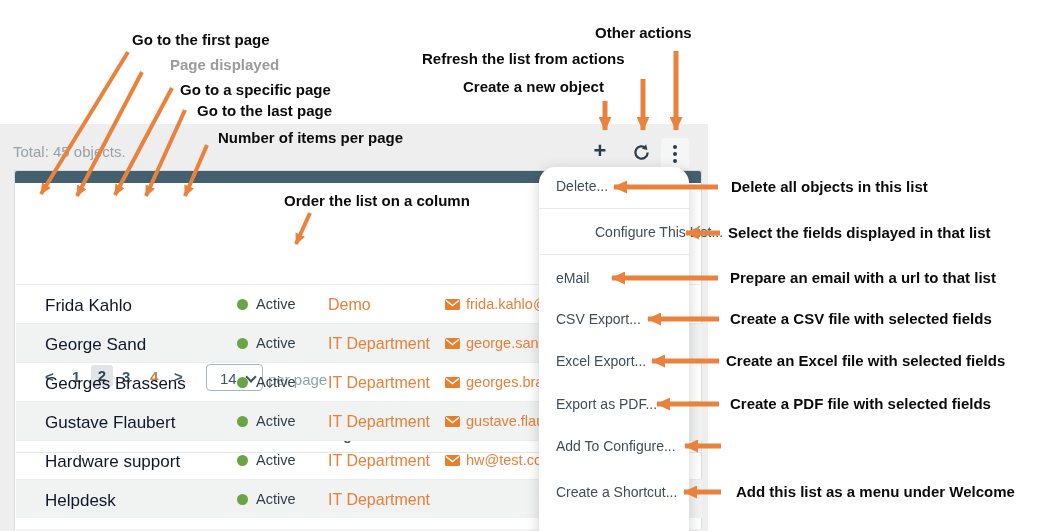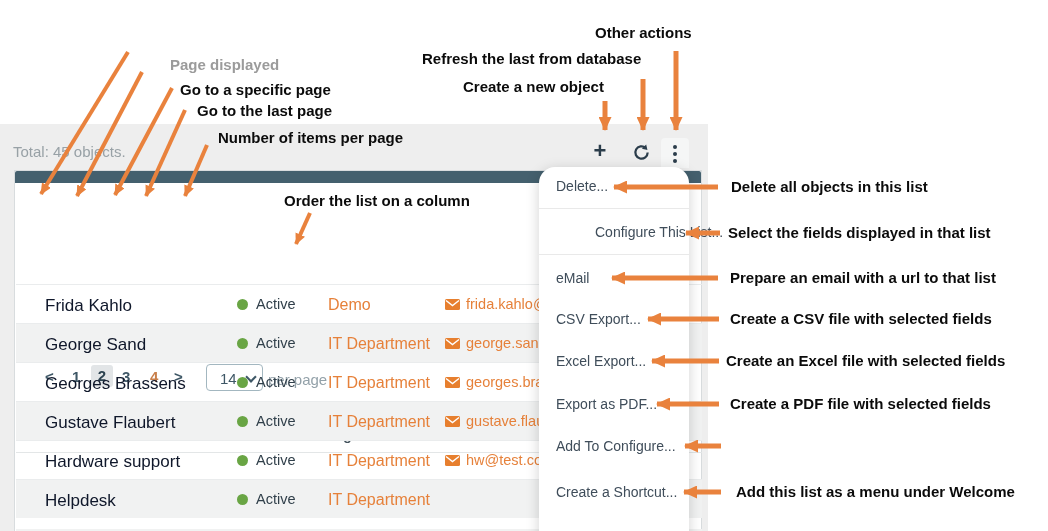--- a/index.html
+++ b/index.html
@@ -182,28 +182,29 @@
     <div class="menu-item" style="top:57px;margin-left:39px;">Configure This List...</div>
     <div class="menu-divider" style="top:87px;"></div>
     <div class="menu-item" style="top:103px;">eMail</div>
     <div class="menu-item" style="top:144px;">CSV Export...</div>
     <div class="menu-item" style="top:186px;">Excel Export...</div>
     <div class="menu-item" style="top:229px;">Export as PDF...</div>
     <div class="menu-item" style="top:271px;">Add To Configure...</div>
     <div class="menu-item" style="top:317px;">Create a Shortcut...</div>
   </div>
 
+  <div class="ann" style="left:132px; top:31px;">Go to the first page</div>
   <div class="ann gray" style="left:170px; top:56px;">Page displayed</div>
   <div class="ann" style="left:180px; top:81px;">Go to a specific page</div>
   <div class="ann" style="left:197px; top:102px;">Go to the last page</div>
   <div class="ann" style="left:218px; top:129px;">Number of items per page</div>
   <div class="ann" style="left:284px; top:192px;">Order the list on a column</div>
 
   <div class="ann" style="left:463px; top:78px;">Create a new object</div>
-  <div class="ann" style="left:422px; top:50px;">Refresh the last from database</div>
+  <div class="ann" style="left:422px; top:50px;">Refresh the list from actions</div>
   <div class="ann" style="left:595px; top:24px;">Other actions</div>
 
   <div class="ann" style="left:731px; top:178px;">Delete all objects in this list</div>
   <div class="ann" style="left:728px; top:224px;">Select the fields displayed in that list</div>
   <div class="ann" style="left:730px; top:269px;">Prepare an email with a url to that list</div>
   <div class="ann" style="left:730px; top:310px;">Create a CSV file with selected fields</div>
   <div class="ann" style="left:726px; top:352px;">Create an Excel file with selected fields</div>
   <div class="ann" style="left:730px; top:395px;">Create a PDF file with selected fields</div>
   <div class="ann" style="left:736px; top:483px;">Add this list as a menu under Welcome</div>
 

